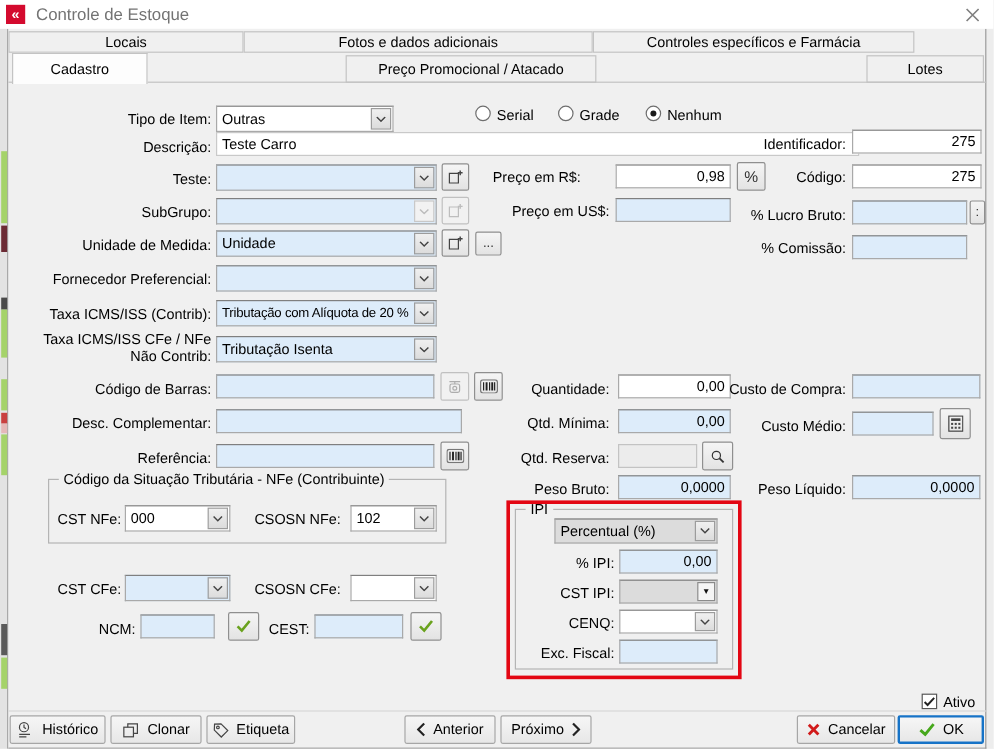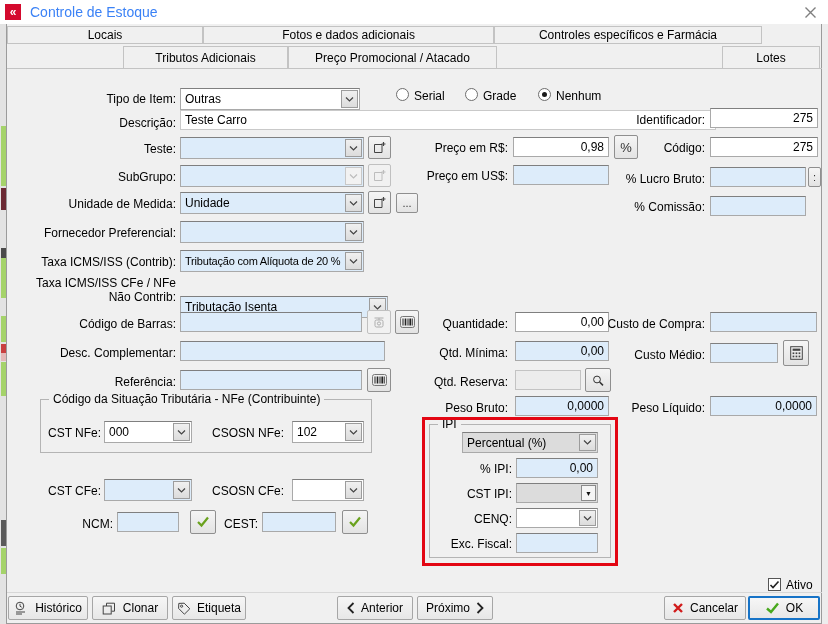--- a/index.html
+++ b/index.html
@@ -3,21 +3,21 @@
 <meta charset="utf-8">
 <style>
   html,body{margin:0;padding:0;}
   body{font-family:"Liberation Sans",sans-serif;}
   #screen{position:relative;width:828px;height:624px;background:#ededed;overflow:hidden;}
 
   
   #titlebar{position:absolute;left:0;top:0;width:828px;height:24px;background:#ffffff;}
   .appicon{position:absolute;left:5px;top:4px;width:16px;height:16px;background:#d40a2e;color:#fff;
     display:flex;align-items:center;justify-content:center;font-weight:bold;font-size:12px;line-height:1;}
-  .wtitle{position:absolute;left:30px;top:0;height:24px;line-height:24px;color:#3b82f6;font-size:14px;}
+  .wtitle{position:absolute;left:30px;top:0;height:24px;line-height:24px;color:#737373;font-size:14px;}
   .closebtn{position:absolute;right:10px;top:5px;width:15px;height:15px;display:flex;align-items:center;justify-content:center;cursor:pointer;}
 
   
   #leftstrip{position:absolute;left:0;top:24px;width:7px;height:600px;background:#e3e3e3;border-right:1px solid #9b9b9b;box-sizing:border-box;}
   .seg{position:absolute;left:1px;width:5px;}
 
   
   #panel{position:absolute;left:7px;top:24px;width:815px;height:600px;background:#f0f0f0;
     border-right:1px solid #9b9b9b;border-bottom:1px solid #9b9b9b;box-sizing:border-box;}
 
@@ -107,32 +107,32 @@
       <span>Locais</span>
     </div>
   <div class="tab1" style="left:203px;width:291px;">
       <span>Fotos e dados adicionais</span>
     </div>
   <div class="tab1" style="left:494px;width:268px;">
       <span>Controles específicos e Farmácia</span>
     </div>
 
   <div id="tabline"></div>
-  <div class="tab2" style="left:123px;width:165px;">
-      <span>Tributos Adicionais</span>
+  <div class="tab2 active" style="left:10px;width:113px;">
+      <span>Cadastro</span>
     </div>
   <div class="tab2" style="left:288px;width:209px;">
       <span>Preço Promocional / Atacado</span>
     </div>
   <div class="tab2" style="left:722px;width:98px;">
       <span>Lotes</span>
     </div>
 
   <div class="lbl" style="left:76px;top:92px;width:100px;">Tipo de Item:</div>
-  <div class="inp combo" style="left:180px;top:88px;width:180px;height:22px;">
+  <div class="inp combo" style="left:180px;top:88px;width:148px;height:22px;">
     <span class="val">Outras</span>
     <span class="cbtn">
         <svg width="9" height="5" viewBox="0 0 9 5">
           <path d="M1 0.5 L4.5 4 L8 0.5" fill="none" stroke="currentColor" stroke-width="1.2"></path>
         </svg>
       </span>
   </div>
   <div class="radio" style="left:396px;top:88px;"></div>
   <div class="rlbl" style="left:414px;top:89px;">Serial</div>
   <div class="radio" style="left:465px;top:88px;"></div>
@@ -157,21 +157,21 @@
           <path d="M1 0.5 L4.5 4 L8 0.5" fill="none" stroke="currentColor" stroke-width="1.2"></path>
         </svg>
       </span>
   </div>
   <div class="sqbtn" style="left:368px;top:136px;width:23px;height:23px;">
     <svg width="13" height="13" viewBox="0 0 13 13">
         <path d="M1.5 3.5 h7.5 v8 h-7.5 z" fill="none" stroke="#444"></path>
         <path d="M10.5 1 v4 M8.5 3 h4" stroke="#444" stroke-width="1.2" fill="none"></path>
       </svg>
   </div>
-  <div class="lbl" style="left:428px;top:141px;width:80px;">Preço em R$:</div>
+  <div class="lbl" style="left:404px;top:141px;width:80px;">Preço em R$:</div>
   <div class="inp right" style="left:513px;top:137px;width:96px;height:20px;">
     <span class="val">0,98</span>
   </div>
   <div class="sqbtn" style="left:614px;top:135px;width:24px;height:24px;">
     <span style="font-size:13px;color:#333;">%</span>
   </div>
   <div class="lbl" style="left:645px;top:141px;width:60px;">Código:</div>
   <div class="inp right" style="left:710px;top:137px;width:108px;height:20px;">
     <span class="val">275</span>
   </div>
@@ -240,21 +240,21 @@
   <div class="inp blue combo" style="left:180px;top:250px;width:184px;height:22px;">
     <span class="val tight">Tributação com Alíquota de 20 %</span>
     <span class="cbtn">
         <svg width="9" height="5" viewBox="0 0 9 5">
           <path d="M1 0.5 L4.5 4 L8 0.5" fill="none" stroke="currentColor" stroke-width="1.2"></path>
         </svg>
       </span>
   </div>
 
   <div class="lbl" style="left:26px;top:276px;width:150px;">Taxa ICMS/ISS CFe / NFe Não Contrib:</div>
-  <div class="inp blue combo" style="left:180px;top:296px;width:208px;height:22px;">
+  <div class="inp blue combo" style="left:180px;top:280px;width:184px;height:22px;">
     <span class="val">Tributação Isenta</span>
     <span class="cbtn">
         <svg width="9" height="5" viewBox="0 0 9 5">
           <path d="M1 0.5 L4.5 4 L8 0.5" fill="none" stroke="currentColor" stroke-width="1.2"></path>
         </svg>
       </span>
   </div>
 
   <div class="lbl" style="left:66px;top:317px;width:110px;">Código de Barras:</div>
   <div class="inp blue" style="left:180px;top:312px;width:182px;height:20px;">

